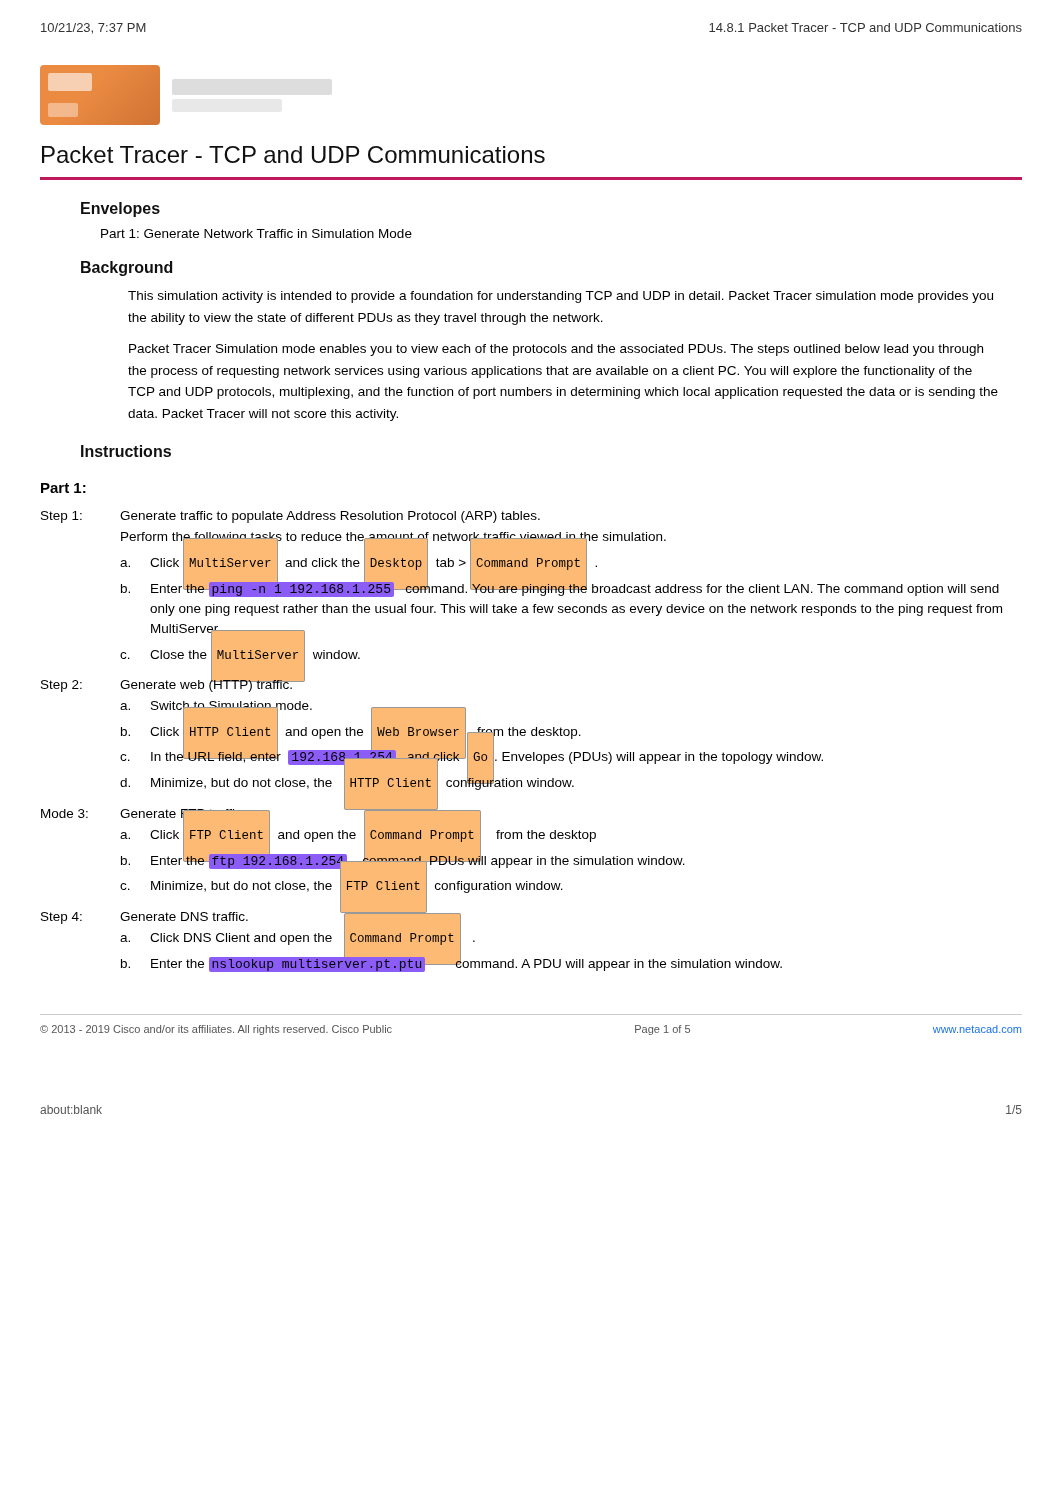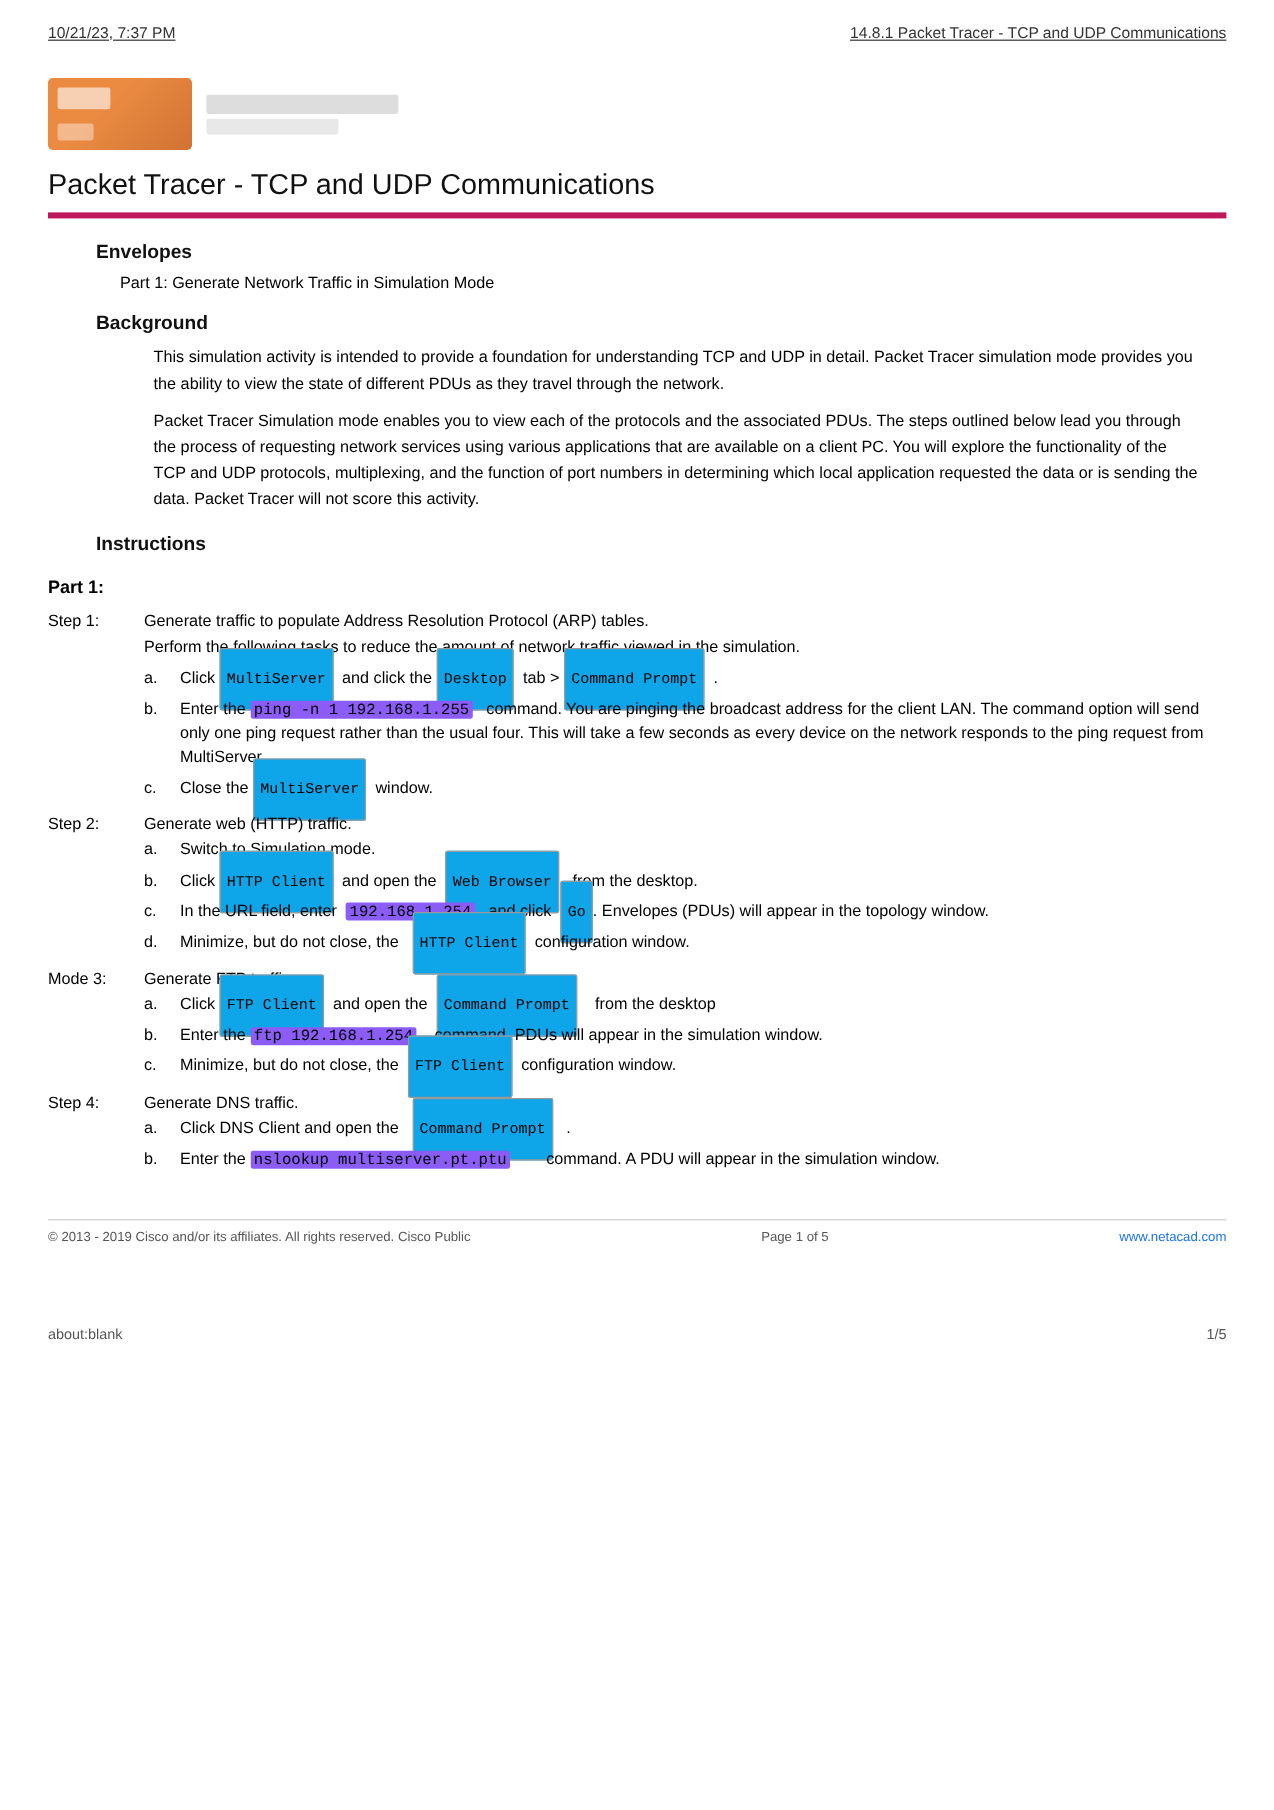--- a/index.html
+++ b/index.html
@@ -10,21 +10,20 @@
       background: #fff;
       padding: 20px 40px;
     }
     .header-bar {
       display: flex;
       justify-content: space-between;
       align-items: center;
       margin-bottom: 30px;
       font-size: 13px;
       color: #333;
-      text-decoration: underline;
     }
     .logo-area {
       display: flex;
       align-items: center;
       margin-bottom: 16px;
     }
     .logo-block {
       width: 120px;
       height: 60px;
       background: linear-gradient(135deg, #e87722 40%, #c85a10 100%);
@@ -70,21 +69,21 @@
       font-size: 12px;
       color: #888;
       background: #e8e8e8;
       width: 110px;
       height: 13px;
       border-radius: 2px;
     }
     h1.main-title {
       font-size: 24px;
       font-weight: normal;
-      border-bottom: 5px solid #be185d;
+      border-bottom: 3px solid #be185d;
       padding-bottom: 8px;
       margin-bottom: 20px;
       color: #111;
     }
     h2.section-title {
       font-size: 16px;
       font-weight: bold;
       margin: 18px 0 8px 40px;
       color: #111;
     }
@@ -168,21 +167,21 @@
       padding: 0 3px;
       border-radius: 2px;
     }
     .box-word {
       font-family: 'Courier New', monospace;
       font-size: 12.5px;
       border: 1px solid #999;
       padding: 18px 5px;
       border-radius: 2px;
       white-space: nowrap;
-      background: #0ea5e9;
+      background: #fdba74;
     }
     .footer {
       display: flex;
       justify-content: space-between;
       align-items: center;
       margin-top: 40px;
       font-size: 11px;
       color: #555;
       border-top: 1px solid #ccc;
       padding-top: 8px;

